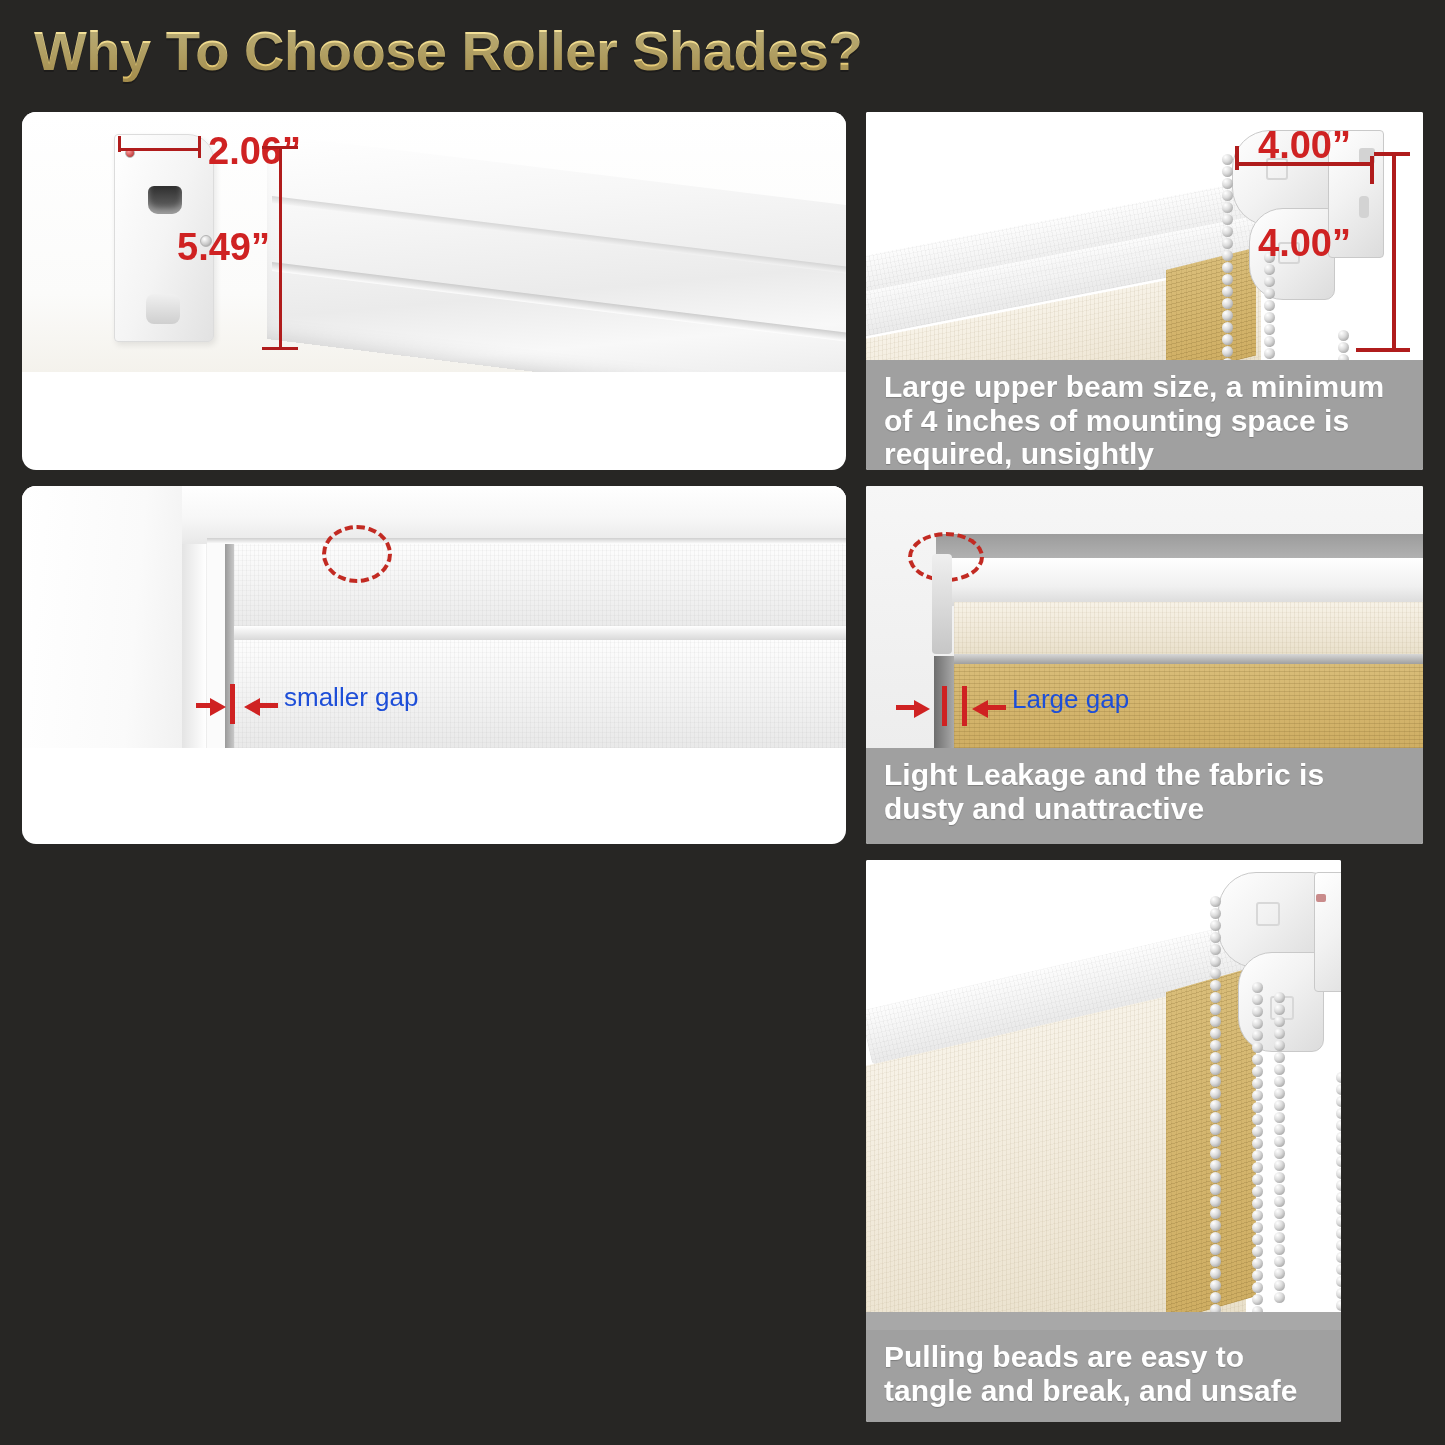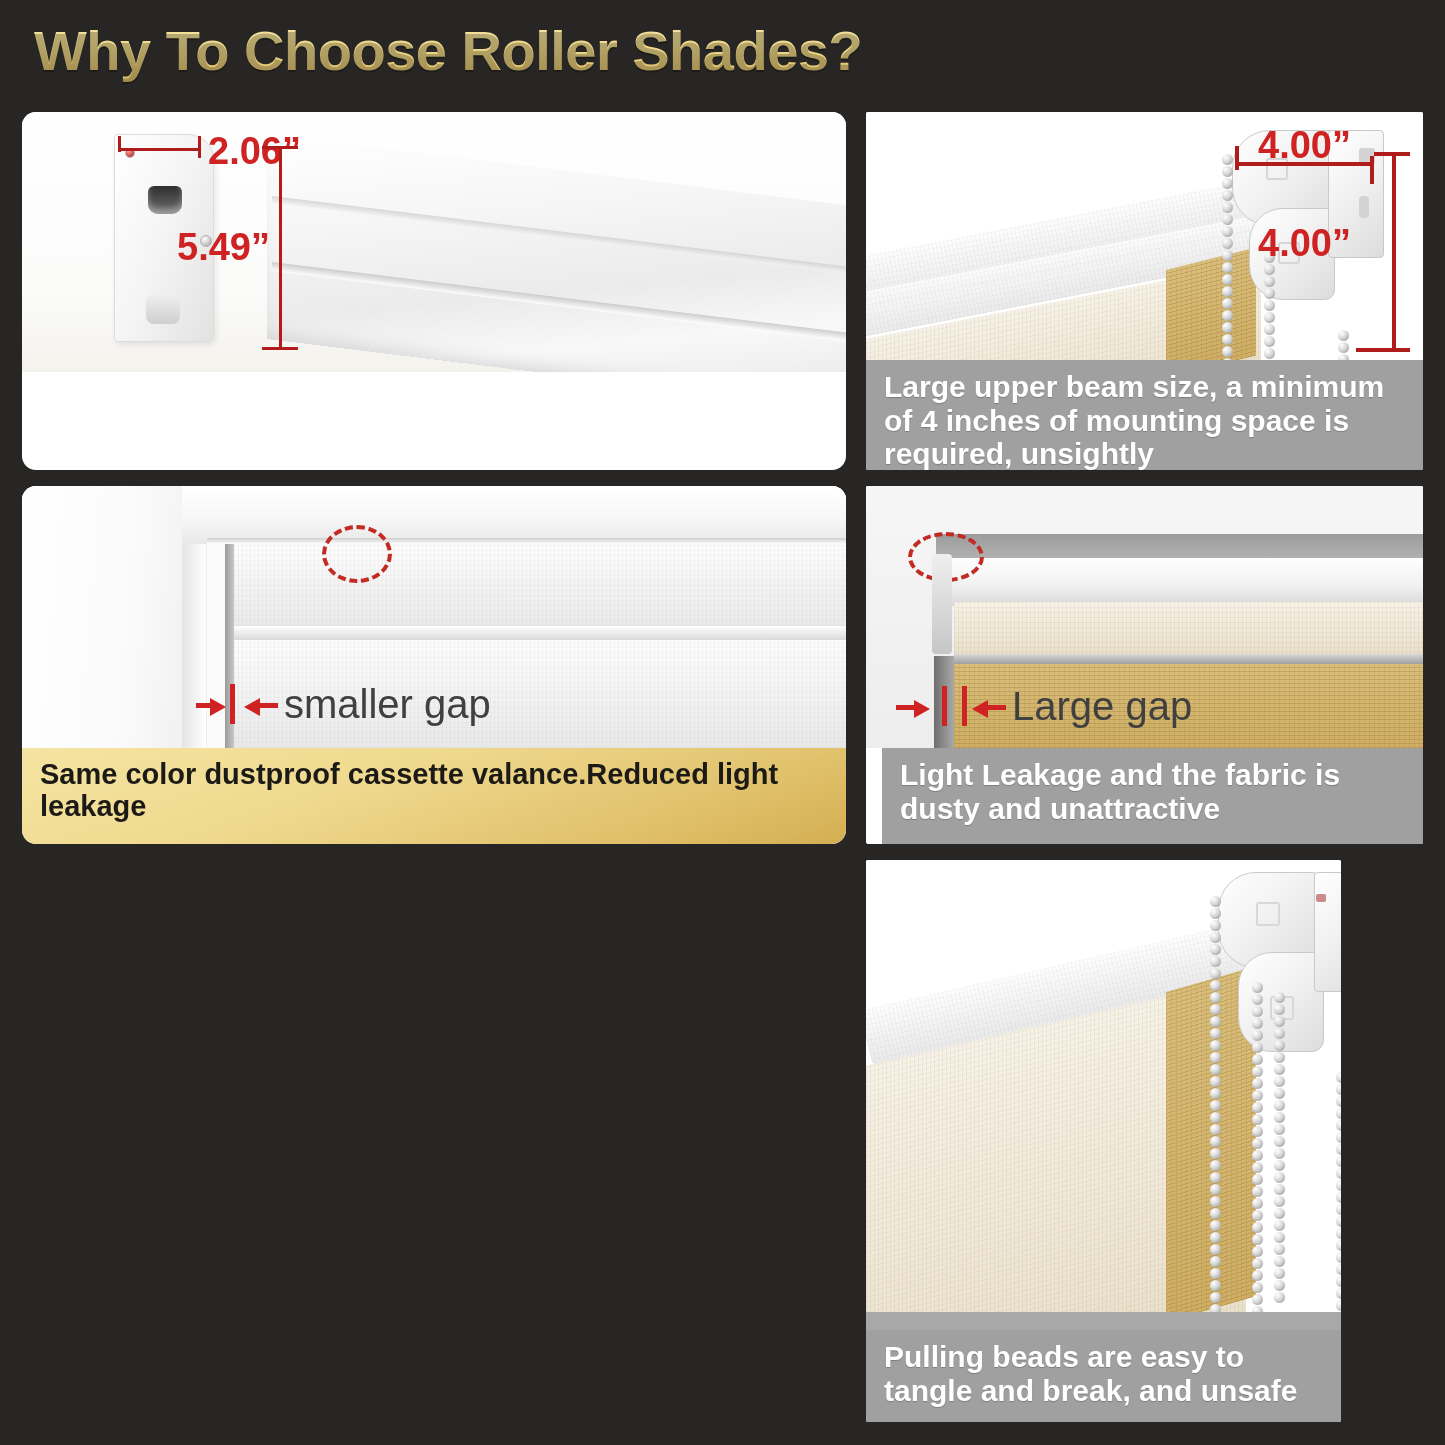--- a/index.html
+++ b/index.html
@@ -102,22 +102,22 @@
   .dim-text {
     position: absolute;
     color: #cf2222;
     font-weight: bold;
     white-space: nowrap;
     font-family: "Liberation Sans", sans-serif;
   }
   .dim-line { position: absolute; background: #b01c1c; }
   .gap-label {
     position: absolute;
-    color: #404040;
-    font-size: 40px;
+    color: #1d4ed8;
+    font-size: 26px;
     white-space: nowrap;
   }
   .dashed-ellipse {
     position: absolute;
     border: 4px dashed #c22a22;
     border-radius: 50%;
   }
   .arrow-r, .arrow-l {
     position: absolute;
     width: 0; height: 0;
@@ -297,21 +297,20 @@
         <div class="dashed-ellipse" style="left:300px; top:39px; width:70px; height:58px;"></div>
 
         <div class="arrow-r" style="left:188px; top:212px;"></div>
         <div class="arrow-tail" style="left:174px; top:217px; width:16px;"></div>
         <div class="gap-bar" style="left:208px; top:198px; height:40px;"></div>
         <div class="arrow-l" style="left:222px; top:212px;"></div>
         <div class="arrow-tail" style="left:238px; top:217px; width:18px;"></div>
         <div class="gap-label" style="left:262px; top:196px;">smaller gap</div>
       </div>
 
-      <div class="cap cap-gold" style="height:96px;">Same color dustproof cassette valance.Reduced light leakage</div>
     </div>
 
     <div class="panel panel-right" style="left:866px; top:486px; width:557px; height:358px; background:#ffffff;">
       <div class="photo" style="height:262px; background:#f3f3f3;">
         <div style="position:absolute; inset:0; background:linear-gradient(180deg,#f6f6f6,#ededed);"></div>
 
         <div style="position:absolute; left:70px; top:48px; width:487px; height:32px;
              background:linear-gradient(180deg,#9c9c9c,#b8b8b8);"></div>
 
         <div style="position:absolute; left:70px; top:72px; width:487px; height:48px;
@@ -331,21 +330,21 @@
 
         <div class="arrow-r" style="left:48px; top:214px;"></div>
         <div class="arrow-tail" style="left:30px; top:219px; width:20px;"></div>
         <div class="gap-bar" style="left:76px; top:200px; height:40px;"></div>
         <div class="gap-bar" style="left:96px; top:200px; height:40px;"></div>
         <div class="arrow-l" style="left:106px; top:214px;"></div>
         <div class="arrow-tail" style="left:122px; top:219px; width:18px;"></div>
         <div class="gap-label" style="left:146px; top:198px;">Large gap</div>
       </div>
 
-      <div class="cap cap-gray" style="height:96px; font-size:30px;margin-left:16px;">Light Leakage and the fabric is dusty and unattractive</div>
+      <div class="cap cap-gray" style="height:96px; font-size:30px;">Light Leakage and the fabric is dusty and unattractive</div>
     </div>
 
 
     <div class="panel panel-right" style="left:866px; top:860px; width:475px; height:562px; background:#ffffff;">
       <div class="photo" style="height:470px; background:#ffffff;">
 
         <div class="fabric-white" style="position:absolute; left:-10px; top:60px; width:400px; height:56px; transform:rotate(-13deg); transform-origin:right center; border-radius:5px;"></div>
 
         <div class="fabric-cream" style="position:absolute; left:0px; top:118px; width:380px; height:352px; transform:skewY(-13deg); transform-origin:right top;"></div>
 

